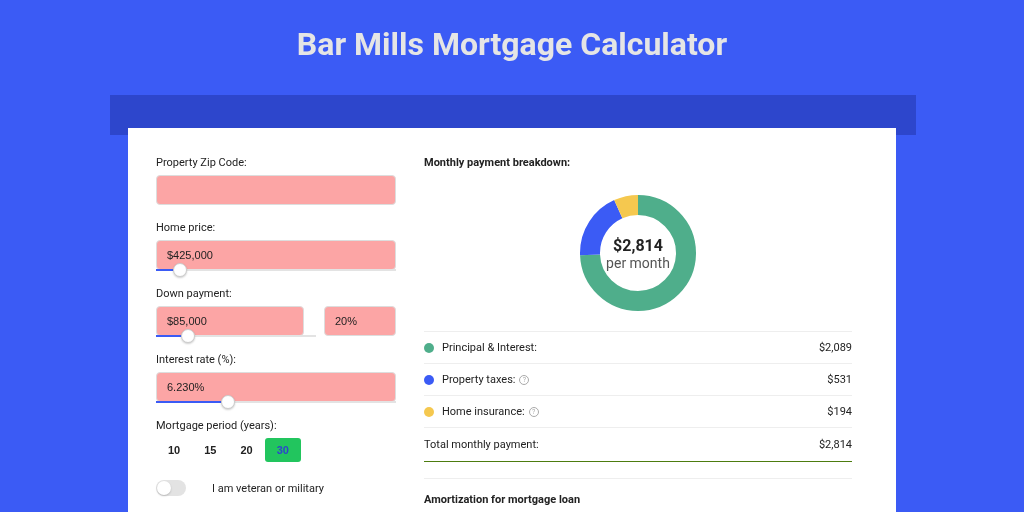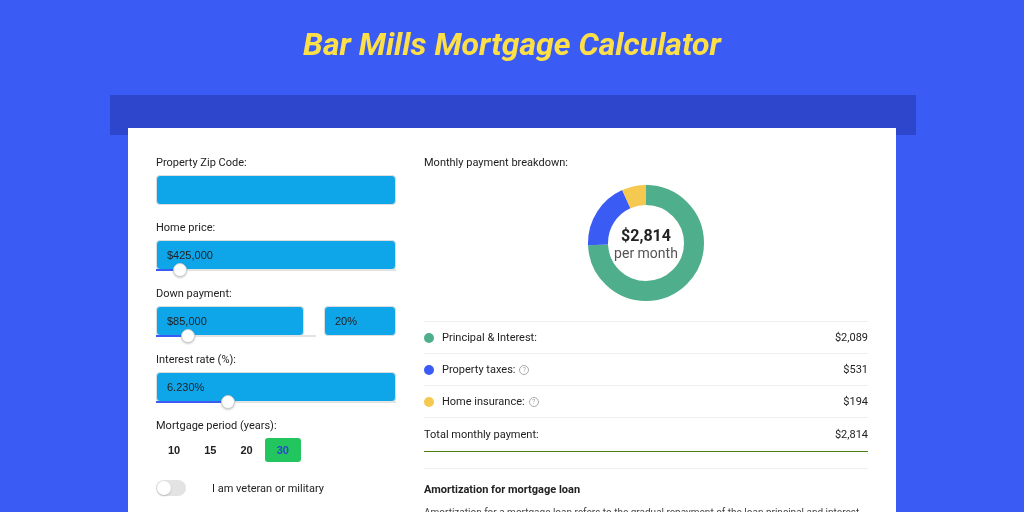--- a/index.html
+++ b/index.html
@@ -6,61 +6,60 @@
   body {
     width: 1024px;
     height: 512px;
     background: #3b5bf5;
     font-family: -apple-system, BlinkMacSystemFont, "Segoe UI", Roboto, Arial, sans-serif;
     overflow: hidden;
     position: relative;
   }
   .title {
     text-align: center;
-    color: #fde047;
+    color: #e5e5e5;
     font-size: 32px;
     font-weight: 700;
     padding: 25px 0 18px;
-    font-style: italic;
   }
   .darkstripe {
     position: absolute;
     top: 95px;
     left: 110px;
     right: 108px;
     height: 40px;
     background: #2d46cc;
   }
   .card {
     position: absolute;
     top: 128px;
     left: 128px;
     right: 128px;
     bottom: 0;
     background: #fff;
     display: flex;
-    padding: 28px 28px 0 28px;
+    padding: 28px 44px 0 28px;
     gap: 28px;
   }
   .left {
     width: 240px;
     flex: 0 0 240px;
     font-size: 11px;
     color: #222;
   }
   .field-label { margin-bottom: 6px; color:#222; }
   .input {
     width: 100%;
     height: 30px;
     border: 1px solid #ddd;
     border-radius: 4px;
     padding: 0 10px;
     font-size: 11px;
     color: #222;
-    background:#0ea5e9;
+    background:#fca5a5;
   }
   .field { margin-bottom: 16px; position: relative; }
   .slider-track {
     height: 2px; background: #e3e3e3; position: relative; margin-top: -1px;
   }
   .slider-fill {
     position: absolute; left:0; top:0; height:2px; background:#3b5bf5;
   }
   .slider-knob {
     position: absolute; top:-6px; width:14px; height:14px; border-radius:50%;
@@ -77,21 +76,21 @@
   .period-btn.active { background:#22c55e; color:#2d46cc; }
   .toggle-row { display:flex; align-items:center; gap:26px; margin-top:18px; }
   .toggle {
     width:30px; height:16px; background:#e3e3e3; border-radius:8px; position:relative;
   }
   .toggle-knob {
     position:absolute; left:1px; top:1px; width:14px; height:14px; background:#fff;
     border-radius:50%; box-shadow:0 1px 2px rgba(0,0,0,.2);
   }
   .right { flex:1; font-size:11px; color:#222; }
-  .section-title { font-weight:400; margin-bottom:14px; }
+  .section-title { font-weight:700; margin-bottom:24px; }
   .donut-wrap { display:flex; justify-content:center; margin-bottom:18px; }
   .donut { position:relative; width:120px; height:120px; }
   .donut svg { transform: rotate(-90deg); }
   .donut-center {
     position:absolute; inset:0; display:flex; flex-direction:column;
     align-items:center; justify-content:center;
   }
   .donut-amount { font-weight:700; font-size:16px; }
   .donut-sub { font-size:14px; color:#555; }
   .breakdown-row {

